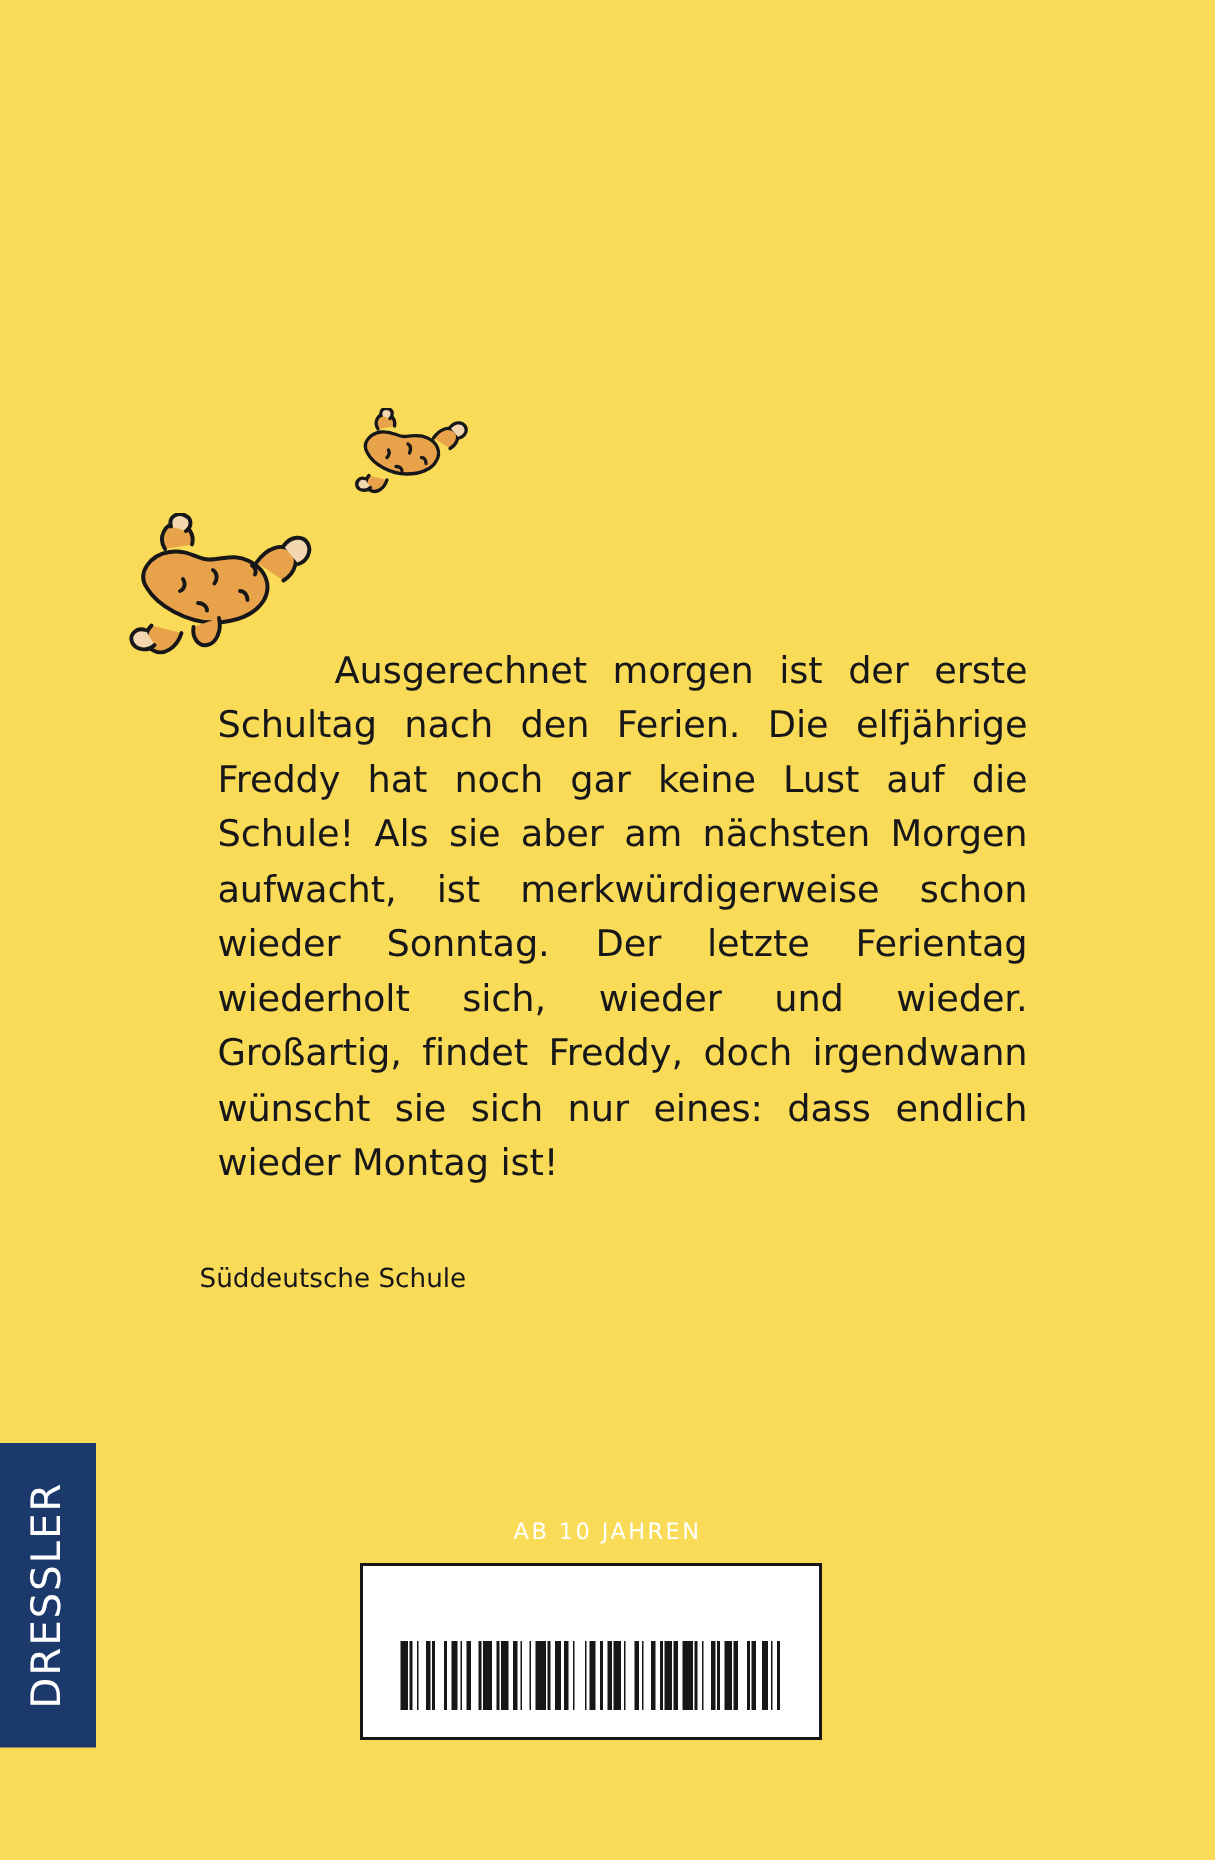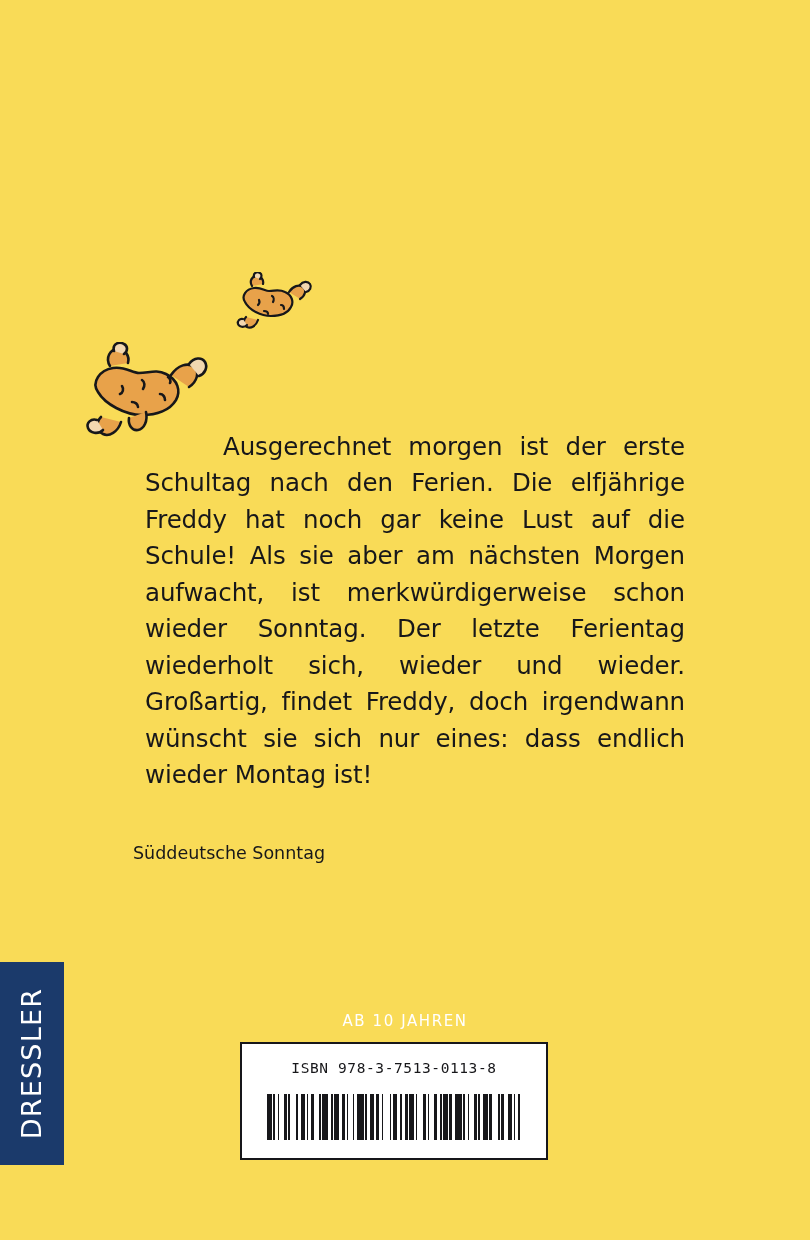--- a/index.html
+++ b/index.html
@@ -179,31 +179,30 @@
         <path d="M31 88c-5 5-13 3-15-2-2-5 3-10 9-8" fill="#f2d7b0"></path>
         <path d="M74 70c2 9-2 17-8 18-6 1-10-5-9-12" fill="#e8a24a"></path>
         <path d="M50 44c2 3 1 7-2 8M70 38c3 2 3 6 1 9M88 52c3 0 5 3 5 6M60 60c3 0 6 2 6 5M96 35c2 1 3 4 2 6"></path>
       </g>
     </svg>
   </div>
 
   <p class="blurb"><span class="indent"></span><span>Ausgerechnet morgen ist der erste Schultag nach den Ferien. Die elfjährige Freddy hat noch gar keine Lust auf die Schule! Als sie aber am nächsten Morgen aufwacht, ist merkwürdigerweise schon wieder Sonntag. Der letzte Ferientag wiederholt sich, wieder und wieder. Großartig, findet Freddy, doch irgendwann wünscht sie sich nur eines: dass endlich wieder Montag ist!</span></p>
 
   <div class="review">
-    <div class="review-source">Süddeutsche Sonntag</div>
+    <div class="review-source">Süddeutsche Schule</div>
   </div>
 
   <div class="logo-block">
     <span class="logo-text">DRESSLER</span>
   </div>
 
   <div class="age-hint">AB 10 JAHREN</div>
 
   <div class="barcode-box">
-    <div class="isbn-text">ISBN  978-3-7513-0113-8</div>
     <div class="barcode-bars">
         <span style="width: 1.78571%;"></span>
         <span style="width: 0.595238%; background: transparent;"></span>
         <span style="width: 0.595238%;"></span>
         <span style="width: 1.19048%; background: transparent;"></span>
         <span style="width: 0.595238%;"></span>
         <span style="width: 1.78571%; background: transparent;"></span>
         <span style="width: 1.19048%;"></span>
         <span style="width: 0.595238%; background: transparent;"></span>
         <span style="width: 0.595238%;"></span>

